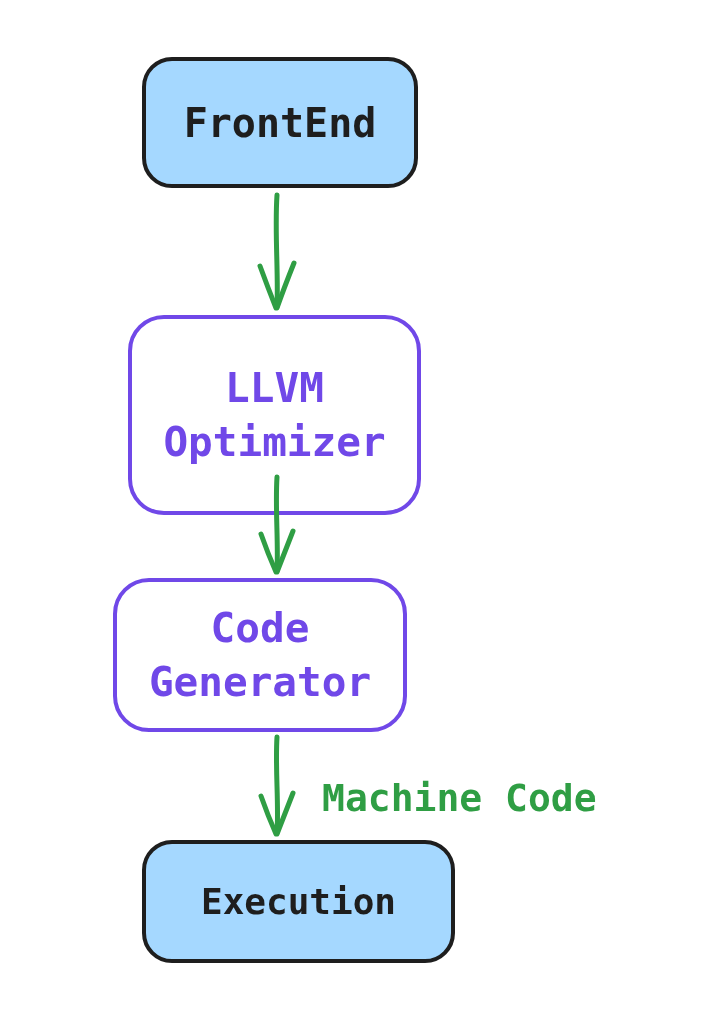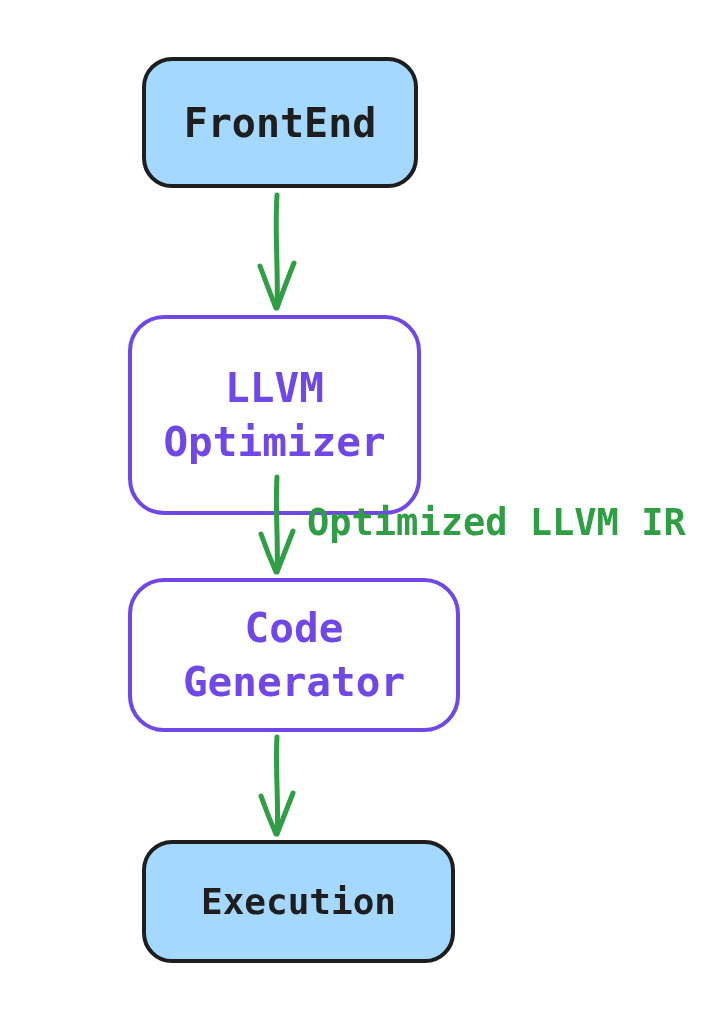--- a/index.html
+++ b/index.html
@@ -39,21 +39,21 @@
   }
   #node-frontend {
     left: 142px; top: 57px; width: 276px; height: 131px;
     font-size: 40px;
   }
   #node-llvm-optimizer {
     left: 128px; top: 315px; width: 293px; height: 200px;
     font-size: 41px; line-height: 1.32;
   }
   #node-code-generator {
-    left: 128px; top: 578px; width: 332px; height: 154px;
+    left: 113px; top: 578px; width: 294px; height: 154px;
     font-size: 41px; line-height: 1.32;
   }
   #node-execution {
     left: 142px; top: 840px; width: 313px; height: 123px;
     font-size: 36px;
   }
   .arrow {
     position: absolute;
     left: 245px;
     width: 64px;
@@ -94,29 +94,29 @@
 
   <div id="node-llvm-optimizer" class="node node-purple">
     <span>LLVM
 Optimizer</span>
   </div>
 
   <svg id="arrow-2" class="arrow" viewBox="0 0 64 102" preserveAspectRatio="none">
     <path d="M32 3 C30 35, 33.5 68, 32 97"></path>
     <path d="M16 60 Q23 80 31 98 M48 57 Q39 80 32 98"></path>
   </svg>
-  <div id="edge-label-2" class="edge-label">Optimized LLVM IR</div>
 
   <div id="node-code-generator" class="node node-purple">
     <span>Code
 Generator</span>
   </div>
 
   <svg id="arrow-3" class="arrow" viewBox="0 0 64 104" preserveAspectRatio="none">
     <path d="M32 3 C30 35, 34 70, 32 99"></path>
     <path d="M16 62 Q23 82 31 100 M48 59 Q39 82 32 100"></path>
   </svg>
+  <div id="edge-label-3" class="edge-label">Machine Code</div>
 
   <div id="node-execution" class="node node-blue">
     <span>Execution</span>
   </div>
 
 </div>
 
 </body></html>

